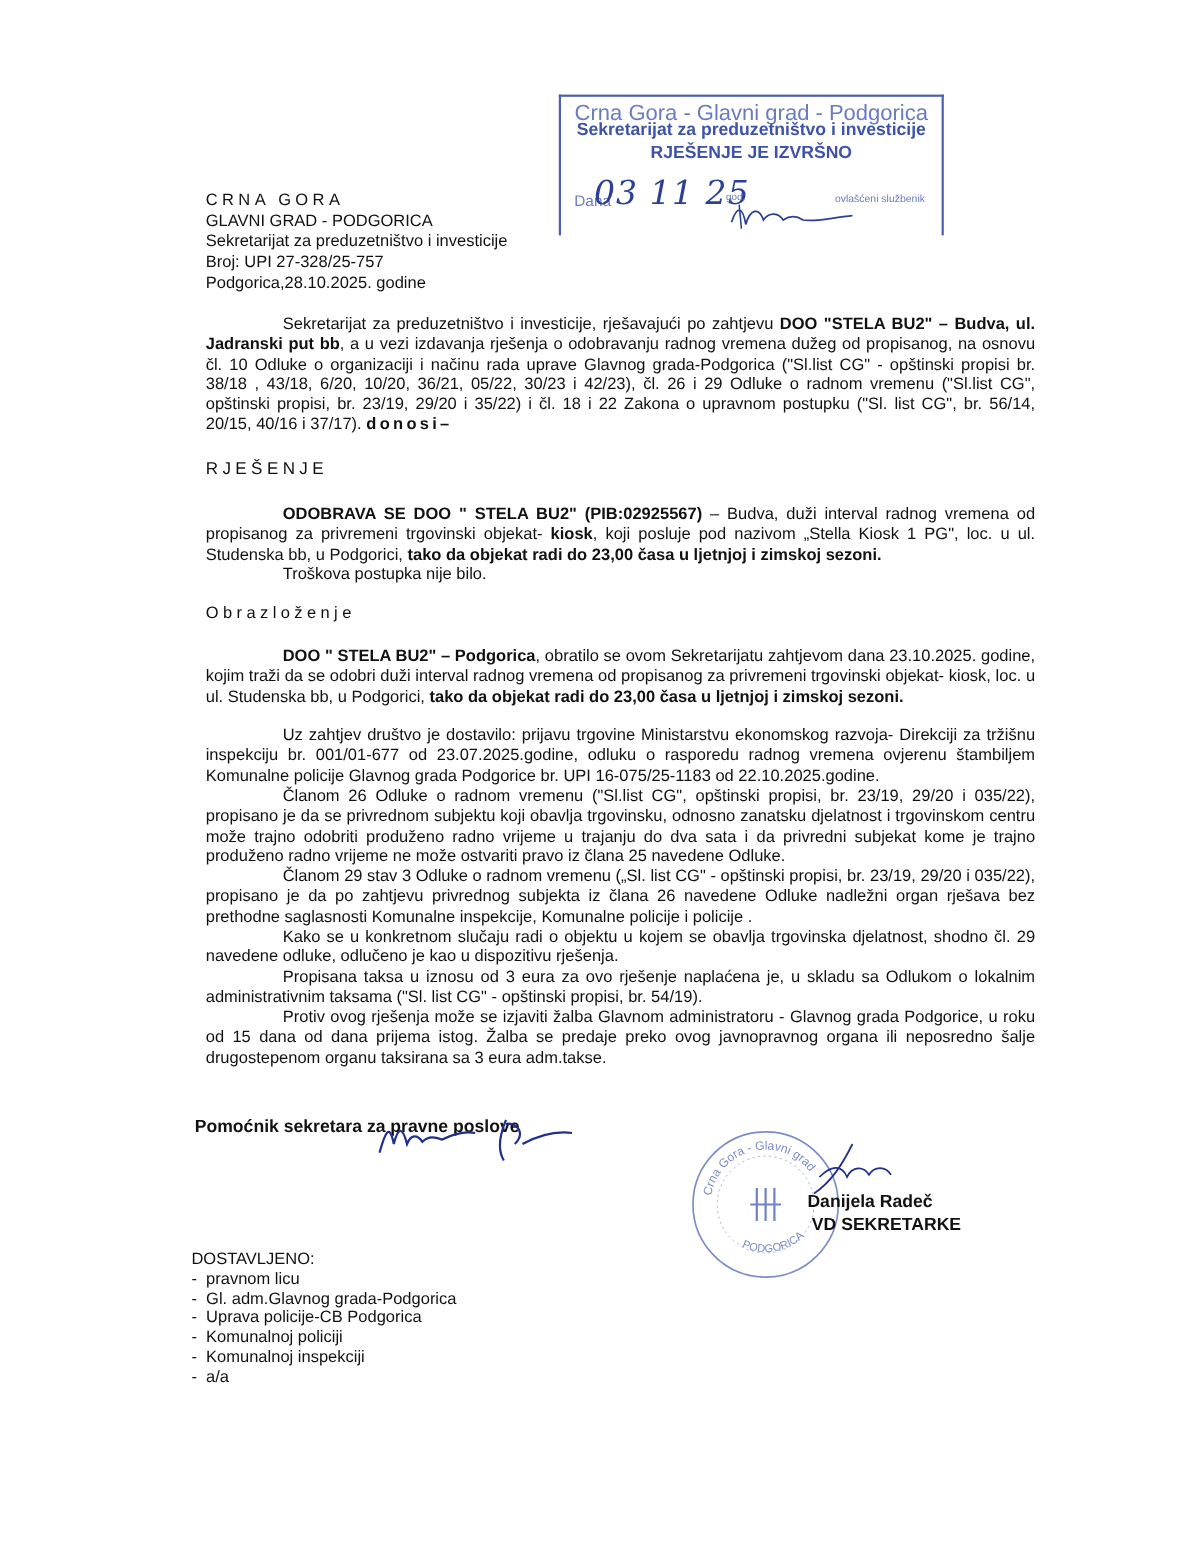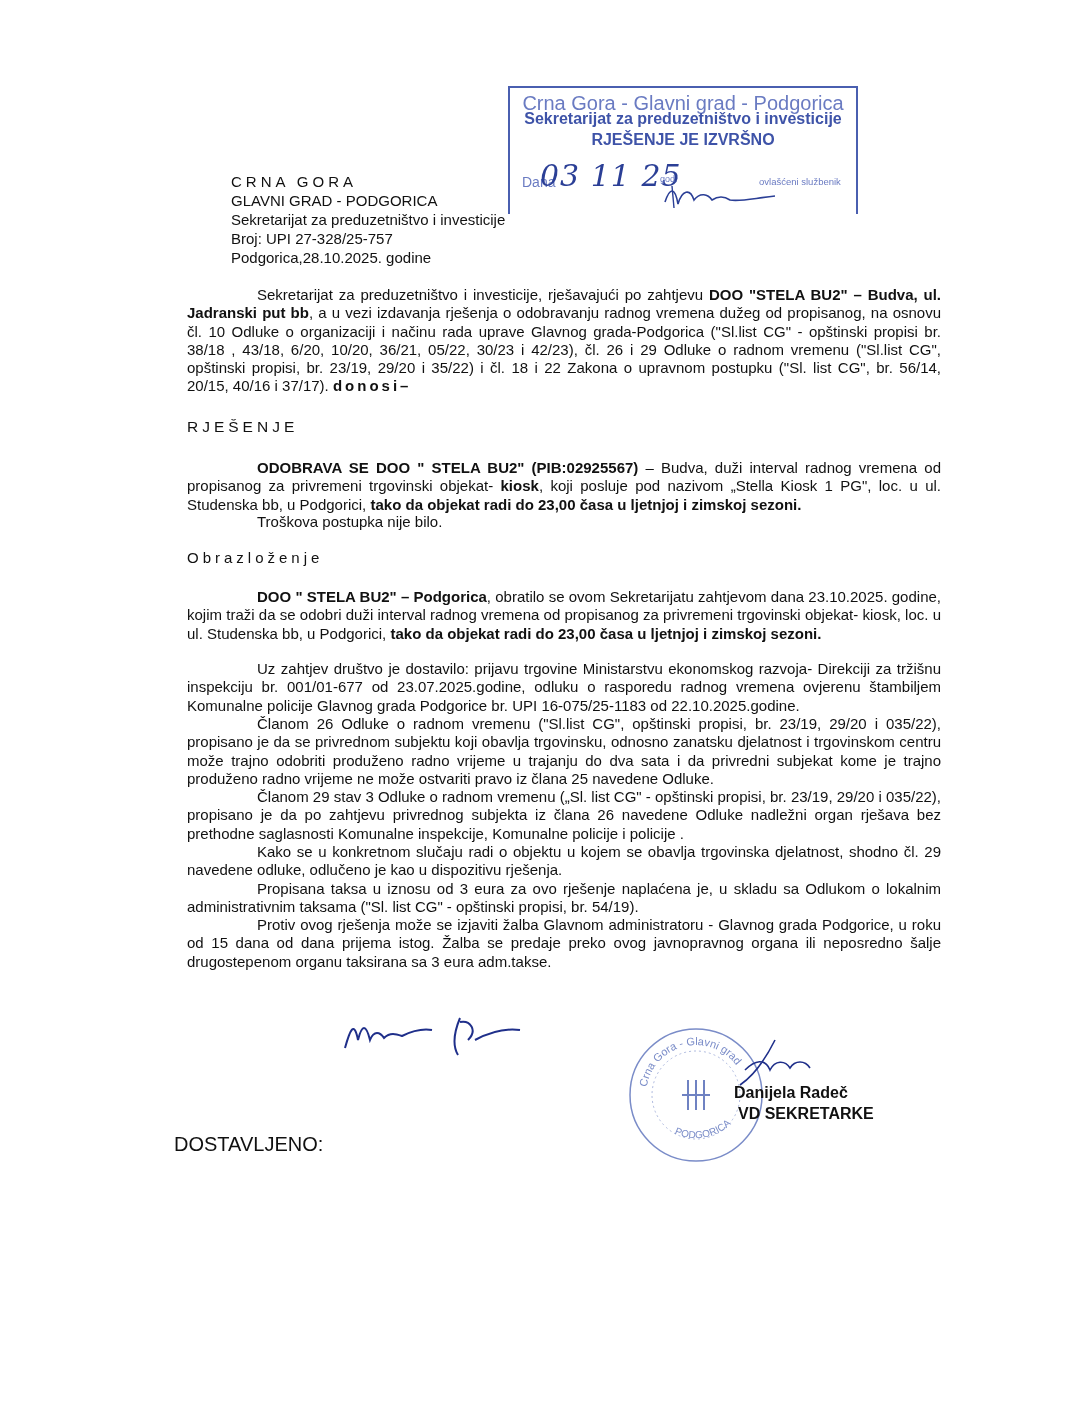--- a/index.html
+++ b/index.html
@@ -17,36 +17,36 @@
     .stamp-line3 { position: absolute; left: 0; right: 0; top: 43px; text-align: center;
                    font-size: 16px; color: #3e53a8; font-weight: bold; }
     .stamp-dana { position: absolute; left: 12px; top: 86px; font-size: 14px; color: #6a7bc2; }
     .stamp-date { position: absolute; left: 30px; top: 70px; font-size: 30px; color: #2b3f96;
                   font-family: "DejaVu Serif", serif; font-style: italic; letter-spacing: 1px; }
     .stamp-god { position: absolute; left: 150px; top: 86px; font-size: 9px; color: #6a7bc2; }
     .stamp-ovl { position: absolute; left: 205px; top: 88px; font-size: 9.5px; color: #6a7bc2; margin-left: 44px; }
     .stamp-sig { position: absolute; left: 150px; top: 94px; }
 
     
-    .hdr { left: 187px; top: 172px; font-size: 15px; line-height: 19px; margin-left: 44px; }
+    .hdr { left: 187px; top: 172px; font-size: 15px; line-height: 19px; }
     .hdr .spaced { letter-spacing: 4px; }
 
     
     .para { left: 187px; width: 754px; font-size: 15px; line-height: 18.3px;
             text-align: justify; font-family: "Liberation Sans Narrow", "Liberation Sans", sans-serif; }
     .indent { text-indent: 70px; }
     .center-title { left: 187px; width: 754px; text-align: left; font-size: 15.5px; letter-spacing: 4px; }
     b { font-weight: bold; }
 
     
     .sig-left { left: 177px; top: 1014px; font-size: 16px; font-weight: bold; line-height: 21px; }
     .sig-right { left: 734px; top: 1082px; font-size: 16px; font-weight: bold; line-height: 21px; }
     .round-stamp { left: 626px; top: 1025px; width: 140px; height: 140px; }
 
-    .dost { left: 174px; top: 1136px; font-size: 20px; line-height: 17.8px; }
+    .dost { left: 174px; top: 1136px; font-size: 15px; line-height: 17.8px; }
     .dost ul { margin: 0; padding: 0; list-style: none; }
     .dost li::before { content: "-  "; white-space: pre; }
   </style>
 </head>
 <body>
 
 <div class="abs stamp-box">
   <div class="stamp-line1">Crna Gora - Glavni grad - Podgorica</div>
   <div class="stamp-line2">Sekretarijat za preduzetništvo i investicije</div>
   <div class="stamp-line3">RJEŠENJE JE IZVRŠNO</div>
@@ -83,20 +83,21 @@
   <b>DOO " STELA BU2" – Podgorica</b><span>, obratilo se ovom Sekretarijatu zahtjevom dana 23.10.2025. godine, kojim traži da se odobri duži interval radnog vremena od propisanog za privremeni  trgovinski objekat- kiosk, loc. u ul. Studenska bb, u Podgorici, </span><b>tako da objekat radi do 23,00 časa u ljetnjoj i zimskoj sezoni.</b>
 </div>
 <div class="abs para indent" style="top:660px;">Uz zahtjev društvo je dostavilo: prijavu trgovine Ministarstvu ekonomskog razvoja- Direkciji za tržišnu inspekciju br. 001/01-677 od 23.07.2025.godine, odluku o rasporedu radnog vremena ovjerenu štambiljem Komunalne policije Glavnog grada Podgorice br. UPI 16-075/25-1183 od 22.10.2025.godine.</div>
 <div class="abs para indent" style="top:715px;">Članom 26 Odluke o radnom vremenu ("Sl.list CG", opštinski propisi, br. 23/19, 29/20 i 035/22), propisano je da se privrednom subjektu  koji obavlja  trgovinsku,  odnosno zanatsku  djelatnost  i trgovinskom centru može trajno odobriti produženo radno vrijeme  u  trajanju  do  dva  sata i  da  privredni subjekat  kome je trajno produženo radno vrijeme ne može ostvariti pravo iz člana  25 navedene  Odluke.</div>
 <div class="abs para indent" style="top:788px;">Članom 29 stav 3 Odluke o radnom vremenu („Sl. list CG" - opštinski propisi, br. 23/19, 29/20 i 035/22), propisano je da po zahtjevu privrednog subjekta iz  člana  26  navedene  Odluke  nadležni organ rješava bez  prethodne  saglasnosti  Komunalne  inspekcije, Komunalne policije i  policije .</div>
 <div class="abs para indent" style="top:843px;">Kako se u  konkretnom slučaju radi o objektu u kojem se obavlja  trgovinska  djelatnost, shodno čl. 29 navedene odluke,  odlučeno je  kao u dispozitivu rješenja.</div>
 <div class="abs para indent" style="top:880px;">Propisana  taksa u iznosu od 3 eura za ovo rješenje naplaćena je, u skladu sa Odlukom o lokalnim administrativnim taksama ("Sl. list CG" - opštinski propisi, br. 54/19).</div>
 <div class="abs para indent" style="top:916px;">Protiv ovog rješenja može se izjaviti žalba Glavnom administratoru - Glavnog grada Podgorice, u roku od 15 dana od dana prijema istog. Žalba se predaje preko ovog javnopravnog organa ili neposredno šalje drugostepenom organu taksirana sa 3 eura adm.takse.</div>
 
 <div class="abs sig-left">
+  <div>Pomoćnik sekretara za pravne poslove</div>
 </div>
 <svg class="abs" style="left:340px;top:1010px;" width="190" height="50">
   <path d="M5 38 C10 20, 14 10, 18 30 C22 14, 26 14, 30 30 C34 20, 40 22, 44 28 C50 22, 56 24, 62 26 C70 22, 80 18, 92 20" stroke="#1f2f8a" stroke-width="2" fill="none"></path>
   <path d="M120 8 C115 20, 112 35, 118 45 M120 12 C130 10, 138 20, 128 30 M135 30 C150 22, 165 18, 180 20" stroke="#1f2f8a" stroke-width="2" fill="none"></path>
 </svg>
 
 <svg class="abs round-stamp" viewBox="0 0 140 140">
   <circle cx="70" cy="70" r="66" stroke="#7a8cc8" stroke-width="1.5" fill="none"></circle>
   <circle cx="70" cy="70" r="44" stroke="#9aa8d6" stroke-width="0.8" fill="none" stroke-dasharray="2 3"></circle>
   <defs>
@@ -116,13 +117,21 @@
   <path d="M40 10 C30 30, 20 45, 5 55 M10 40 C20 30, 30 28, 35 40 C40 30, 50 30, 55 38 C60 30, 70 30, 75 38" stroke="#1f2f8a" stroke-width="1.6" fill="none"></path>
 </svg>
 
 <div class="abs sig-right">
   <div>Danijela Radeč</div>
   <div style="padding-left:4px">VD SEKRETARKE</div>
 </div>
 
 <div class="abs dost">
   <div>DOSTAVLJENO:</div>
+  <ul>
+    <li>pravnom licu</li>
+    <li>Gl. adm.Glavnog grada-Podgorica</li>
+    <li>Uprava policije-CB Podgorica</li>
+    <li>Komunalnoj policiji</li>
+    <li>Komunalnoj inspekciji</li>
+    <li>a/a</li>
+  </ul>
 </div>
 
 </body></html>

